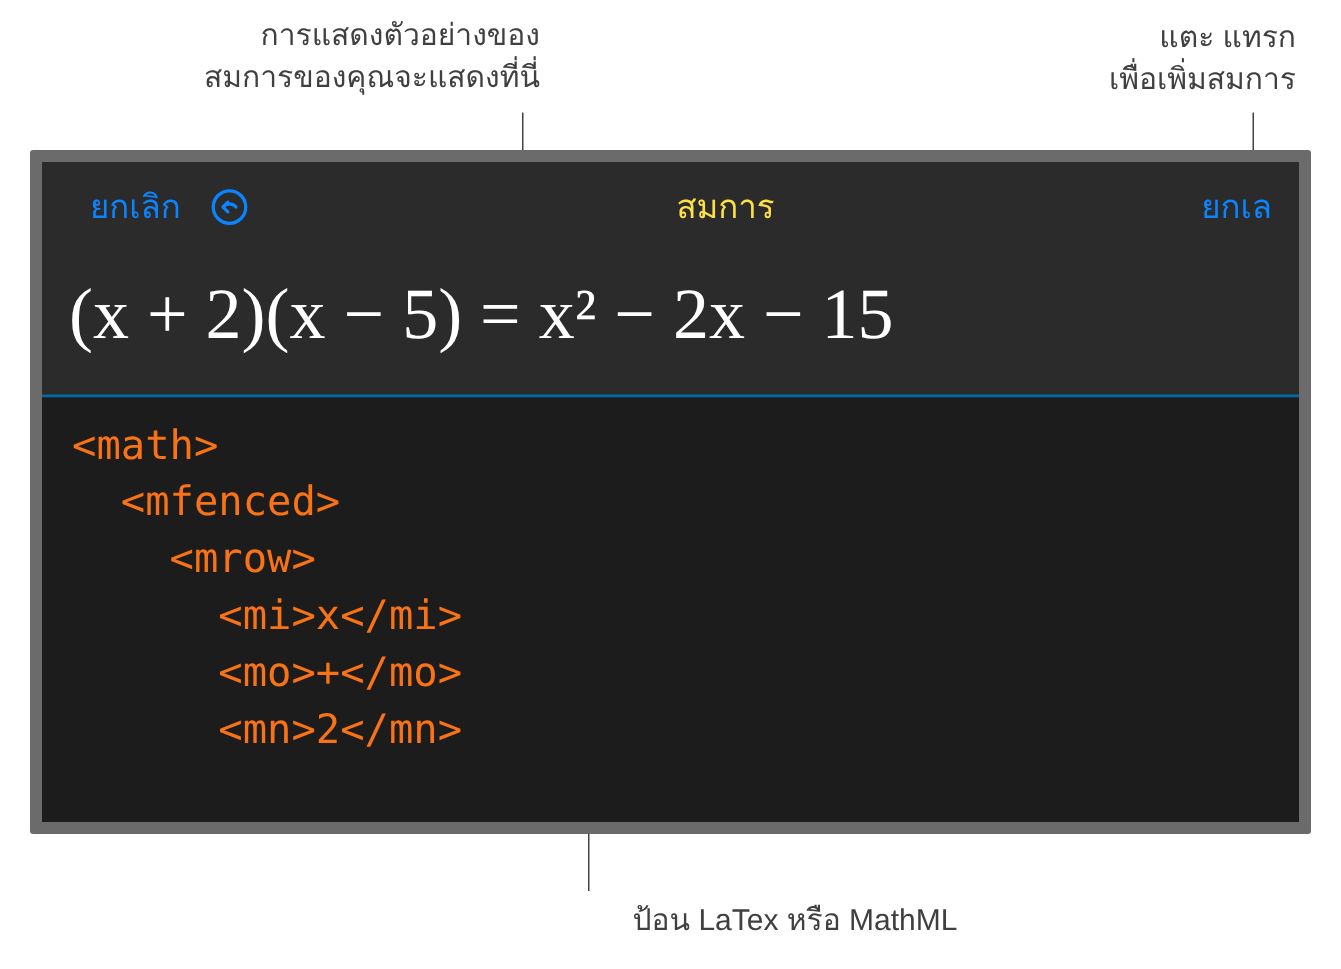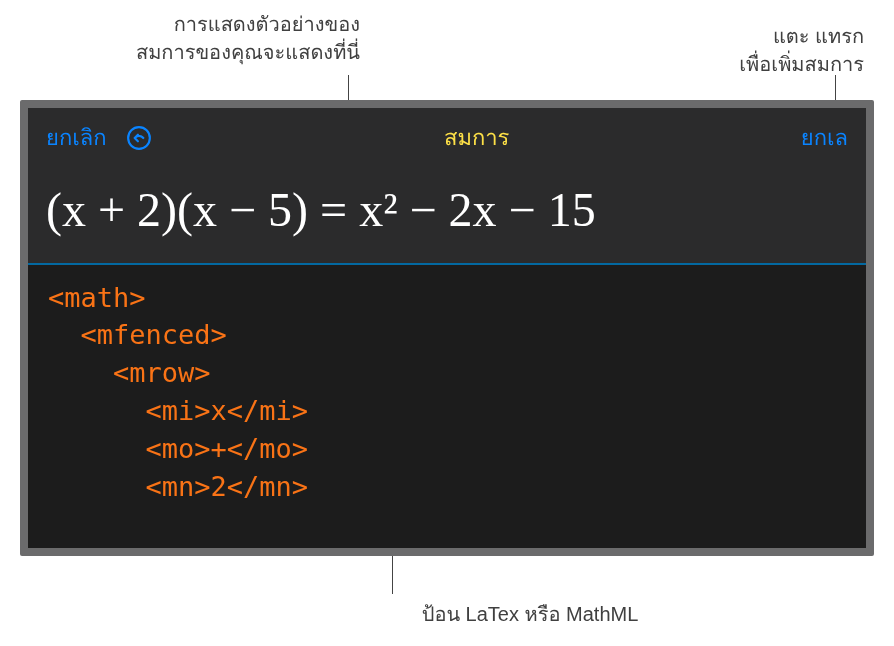--- a/index.html
+++ b/index.html
@@ -21,21 +21,21 @@
       text-align: center;
       line-height: 1.4;
     }
     .callout-left {
       top: 10px;
       left: 60px;
       width: 300px;
       text-align: right;
     }
     .callout-right {
-      top: 22px;
+      top: 11px;
       right: 30px;
       width: 200px;
       text-align: right;
     }
     .callout-bottom {
       bottom: 18px;
       left: 380px;
       width: 300px;
       text-align: center;
     }
@@ -75,21 +75,21 @@
       width: 100%;
       height: 100%;
       background: #2b2b2c;
       display: flex;
       flex-direction: column;
     }
     .header {
       display: flex;
       align-items: center;
       justify-content: space-between;
-      padding: 12px 18px 14px 18px;
+      padding: 12px 18px 14px 32px;
     }
     .header-left {
       display: flex;
       align-items: center;
       gap: 18px;
     }
     .btn-link {
       color: #0a84ff;
       font-size: 22px;
       background: none;

